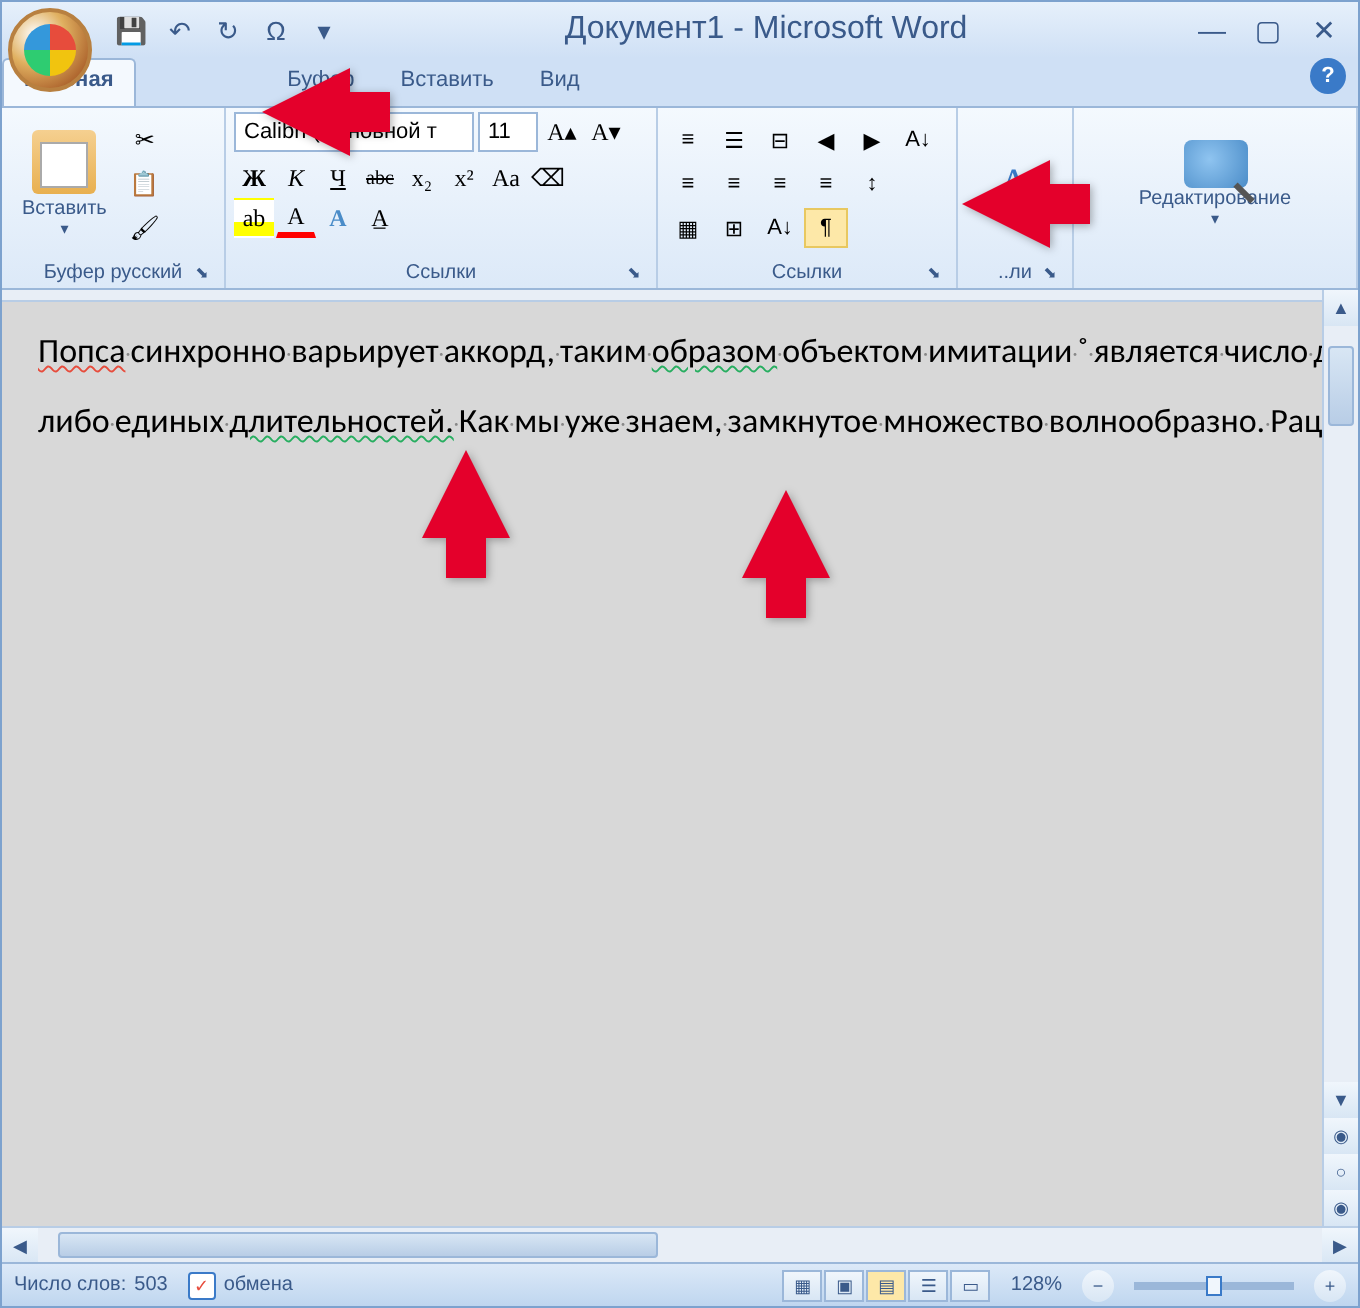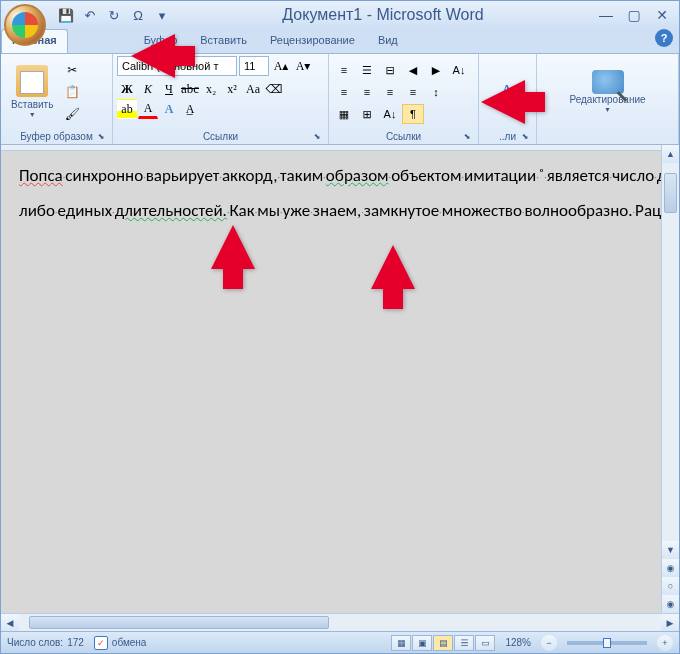--- a/index.html
+++ b/index.html
@@ -91,59 +91,58 @@
       <div class="win-btn">▢</div>
       <div class="win-btn">✕</div>
     </div>
   </div>
 
   <div class="tabs">
     <div class="tab active">Главная</div>
     <div class="tab" style="visibility:hidden">Вставка</div>
     <div class="tab">Буфер</div>
     <div class="tab">Вставить</div>
-    <div class="tab">Рецензирование</div>
     <div class="tab">Вид</div>
     <div class="help-btn">?</div>
   </div>
 
   <div class="ribbon">
 
     <div class="group" style="width:112px">
       <div class="group-body">
         <div class="big-btn">
           <div class="big-icon paste-icon"></div>
           <span>Вставить</span>
           <span style="font-size:8px;color:#3a5a8a">▾</span>
         </div>
         <div class="clip-side">
           <div class="small-btn">✂</div>
           <div class="small-btn">📋</div>
           <div class="small-btn">🖌</div>
         </div>
       </div>
       <div class="group-label">
-          <span>Буфер образом</span>
+          <span>Буфер русский</span>
           <span class="launcher">⬊</span>
         </div>
     </div>
 
     <div class="group" style="width:216px">
       <div class="group-body" style="flex-direction:column;align-items:flex-start">
         <div class="font-row1">
           <input class="font-name" value="Calibri (Основной т" style="">
           <input class="font-size" value="11" style="">
           <div class="fmt-btn">A▴</div>
           <div class="fmt-btn">A▾</div>
         </div>
         <div class="font-row2">
           <div class="fmt-btn" style="font-weight:bold">Ж</div>
           <div class="fmt-btn" style="font-style:italic">К</div>
           <div class="fmt-btn" style="text-decoration:underline">Ч</div>
-          <div class="fmt-btn" style="text-decoration:line-through;font-size:13px">abc</div>
+          <div class="fmt-btn" style="text-decoration:line-through;font-size:10px">abc</div>
           <div class="fmt-btn">x₂</div>
           <div class="fmt-btn">x²</div>
           <div class="fmt-btn">Aa</div>
           <div class="fmt-btn">⌫</div>
         </div>
         <div class="font-row3">
           <div class="fmt-btn" style="background:linear-gradient(#fff 60%,#ff0 60%)">ab</div>
           <div class="fmt-btn" style="border-bottom:3px solid red">A</div>
           <div class="fmt-btn" style="color:#4a8cc8;font-weight:bold">A</div>
           <div class="fmt-btn">A̲</div>
@@ -246,21 +245,21 @@
     <div class="scroll-btn" style="width:18px">◀</div>
     <div class="hscroll-track">
         <div class="hscroll-thumb"></div>
       </div>
     <div class="scroll-btn" style="width:18px">▶</div>
   </div>
 
   <div class="statusbar">
     <div class="status-item">
       <span>Число слов:</span>
-      <span>172</span>
+      <span>503</span>
     </div>
     <div class="status-item">
       <div class="lang-icon">✓</div>
       <span>обмена</span>
     </div>
     <div style="flex:1"></div>
     <div class="view-btns">
       <div class="view-btn">▦</div>
       <div class="view-btn">▣</div>
       <div class="view-btn active">▤</div>

